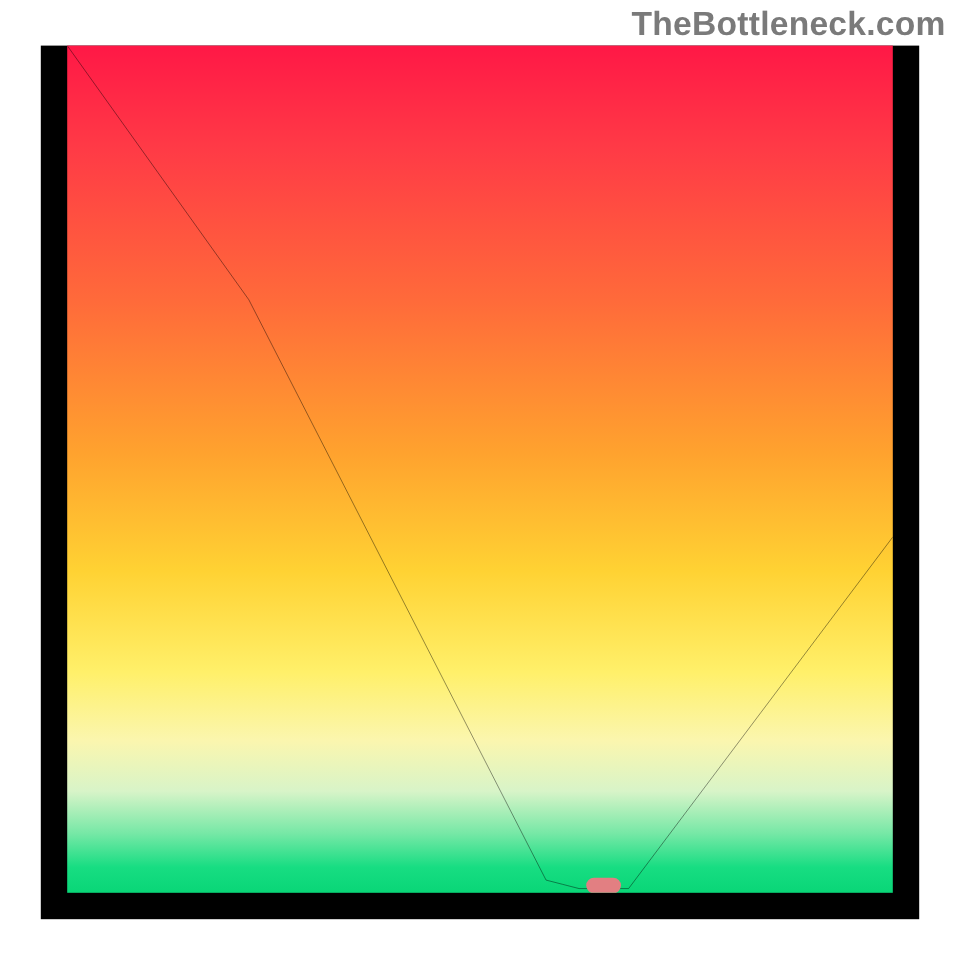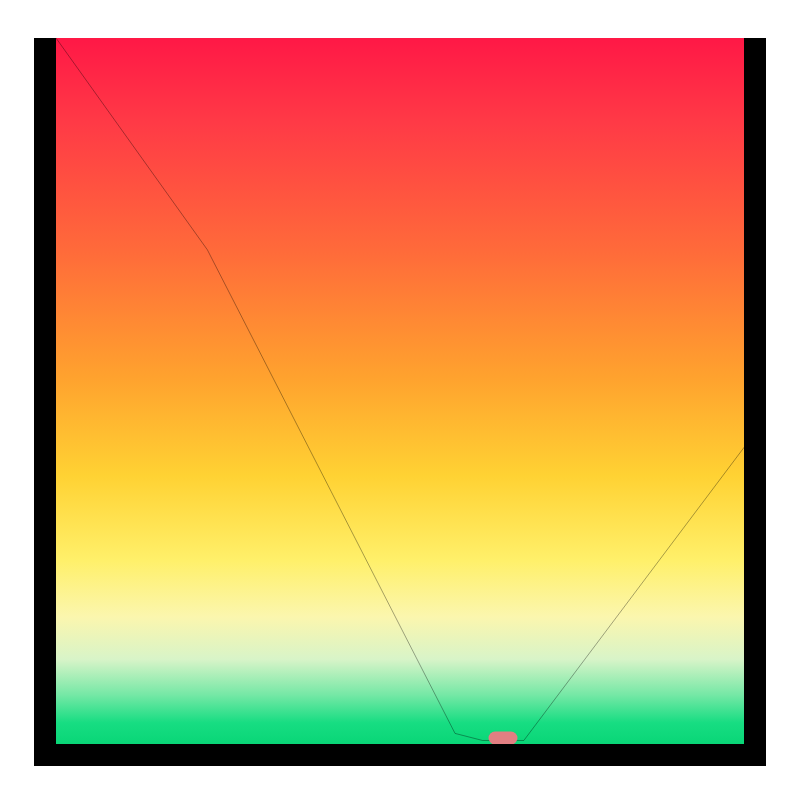--- a/index.html
+++ b/index.html
@@ -72,20 +72,21 @@
     background: #e27f82;
     border-radius: 7px;
     transform: translate(-50%, -50%);
     z-index: 3;
   }
 </style>
 </head>
 <body>
 
 <div class="frame">
+  <div class="watermark">TheBottleneck.com</div>
 
   <div class="inner">
     <div class="plot" id="plot">
       <svg class="curve" viewBox="0 0 100 100" preserveAspectRatio="none">
         <path id="curve-path" d="M 0 0 Q 11 15 22 30 Q 40 64.25 58 98.5 Q 60 99 62 99.5 Q 65 99.5 68 99.5 Q 84 78.75 100 58 " fill="none" stroke="#000" stroke-width="0.35" stroke-linejoin="round" stroke-linecap="round" vector-effect="non-scaling-stroke"></path>
       </svg>
       <div class="marker" id="marker" style="left: 65%; top: 99.2%;"></div>
     </div>
   </div>
 </div>

